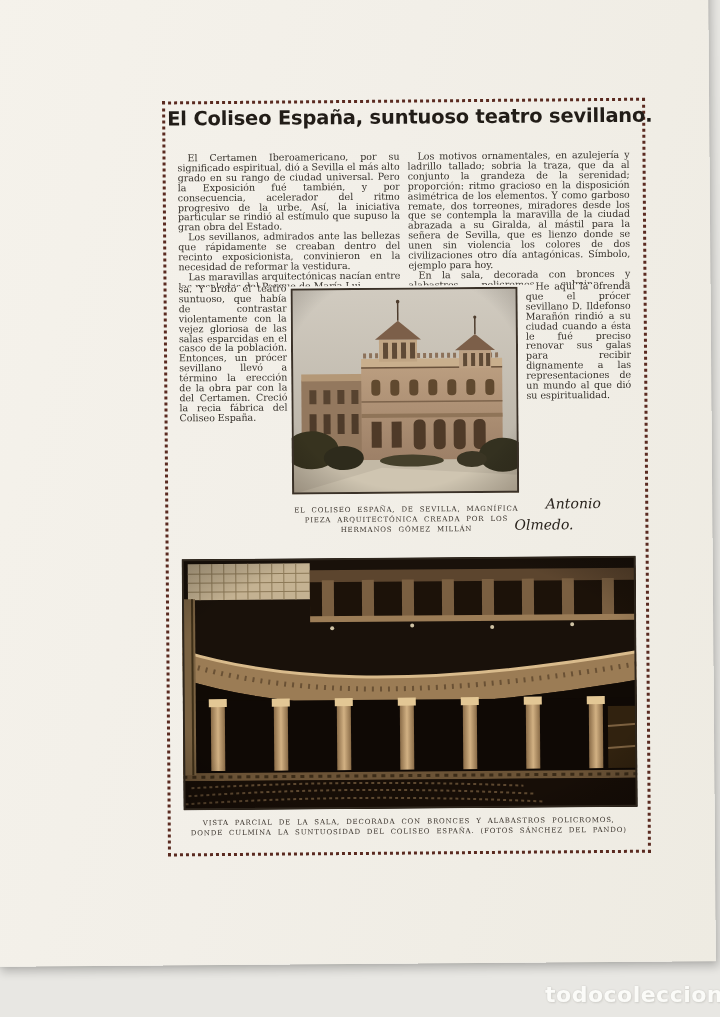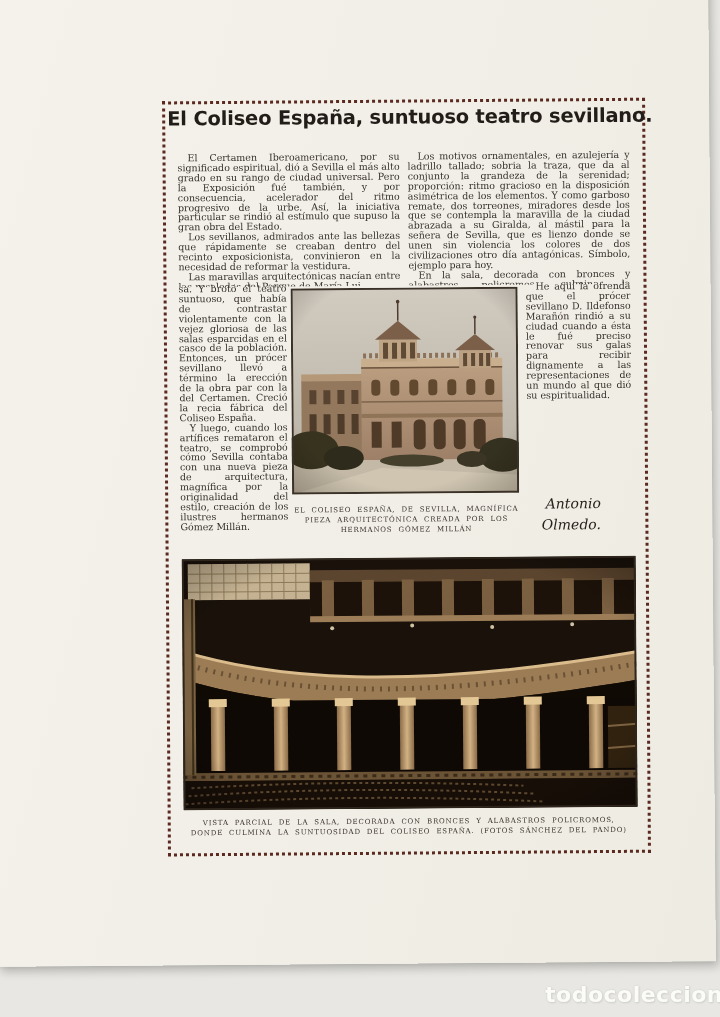--- a/index.html
+++ b/index.html
@@ -41,21 +41,21 @@
     position:absolute;text-align:center;color:#3e3730;
     font-size:7px;line-height:10px;letter-spacing:0.8px;word-spacing:3px;
   }
   #caption-building{left:292px;top:519px;width:240px;}
   #caption-interior{left:192px;top:831px;width:440px;}
   .signature{
     position:absolute;left:520px;top:509px;width:118px;
     font-style:italic;font-size:14px;line-height:21px;color:#28221c;
   }
   .signature .l1{text-align:center;}
-  .signature .l2{text-align:center;padding-right:4px;}
+  .signature .l2{text-align:left;padding-right:4px;}
   .watermark{
     position:absolute;left:545px;top:982px;
     font-family:"DejaVu Sans",sans-serif;font-weight:bold;font-size:22px;
     letter-spacing:0.5px;color:#fbfbf8;
     text-shadow:0 0 1px #cfcec9,0 0 2px #d6d5d0,1px 1px 2px #d0cfca;
   }
 </style>
 </head>
 <body>
 
@@ -71,21 +71,20 @@
     <p>Las maravillas arquitectónicas nacían entre las rosaledas del Parque de María Lui-</p>
   </div>
 
   <div class="body-col" id="col-rt">
     <p>Los motivos ornamentales, en azulejería y ladrillo tallado; sobria la traza, que da al conjunto la grandeza de la serenidad; proporción: ritmo gracioso en la disposición asimétrica de los elementos. Y como garboso remate, dos torreones, miradores desde los que se contempla la maravilla de la ciudad abrazada a su Giralda, al mástil para la señera de Sevilla, que es lienzo donde se unen sin violencia los colores de dos civilizaciones otro día antagónicas. Símbolo, ejemplo para hoy.</p>
     <p>En la sala, decorada con bronces y alabastros policromos, culmina la suntuosidad</p>
   </div>
 
   <div class="body-col" id="col-ln">
     <p class="cont">sa. Y brotó el teatro suntuoso, que había de contrastar violentamente con la vejez gloriosa de las salas esparcidas en el casco de la población. Entonces, un prócer sevillano llevó a término la erección de la obra par con la del Certamen. Creció la recia fábrica del Coliseo España.</p>
-    <p>Y luego, cuando los artífices remataron el teatro, se comprobó cómo Sevilla contaba con una nueva pieza de arquitectura, magnífica por la originalidad del estilo, creación de los ilustres hermanos Gómez Millán.</p>
   </div>
 
   <div class="body-col" id="col-rn">
     <p>He aquí la ofrenda que el prócer sevillano D. Ildefonso Marañón rindió a su ciudad cuando a ésta le fué preciso renovar sus galas para recibir dignamente a las representaciones de un mundo al que dió su espiritualidad.</p>
   </div>
 
   <svg id="photo-building" class="photo" viewBox="0 0 227 206" xmlns="http://www.w3.org/2000/svg">
     <defs>
       <linearGradient id="sky" x1="0" y1="0" x2="0" y2="1">
         <stop offset="0" stop-color="#d1cbc0"></stop>

